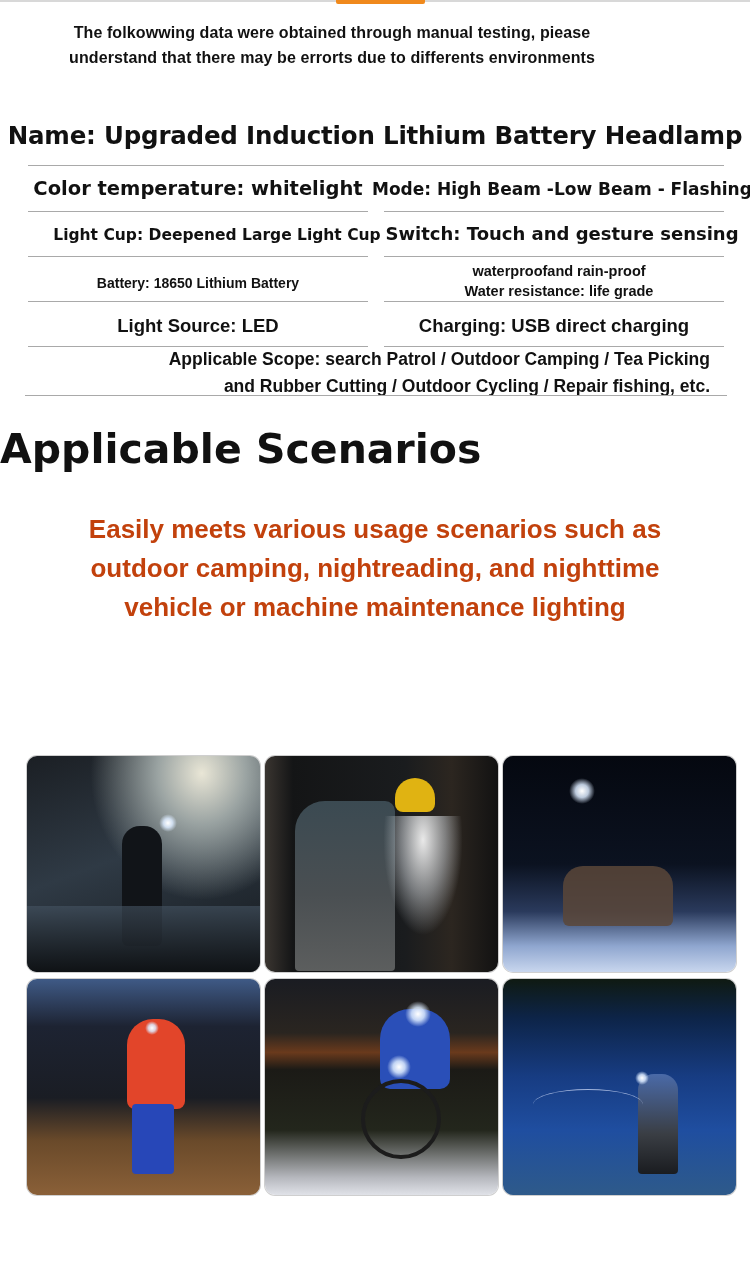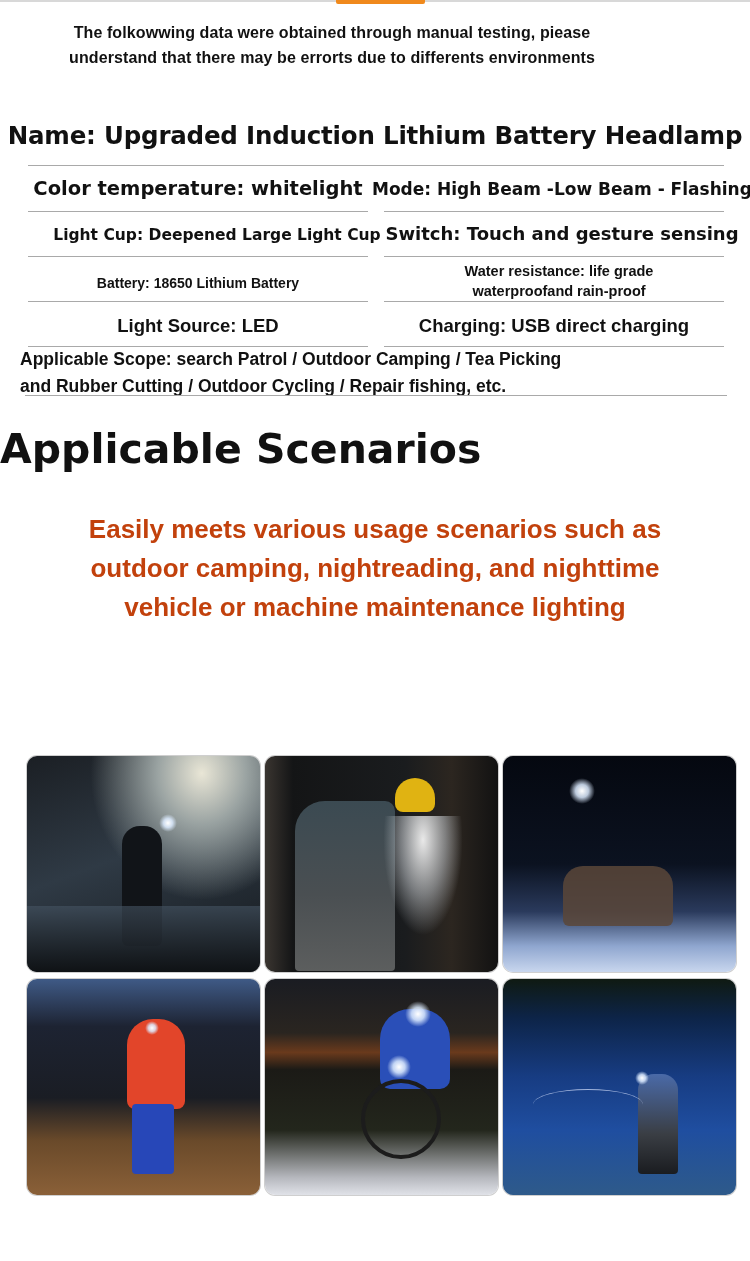--- a/index.html
+++ b/index.html
@@ -3,21 +3,21 @@
 <meta charset="utf-8">
 <style>
   html, body { margin: 0; padding: 0; background: #ffffff; }
   body { width: 750px; height: 1261px; position: relative; overflow: hidden; font-family: "DejaVu Sans", "Liberation Sans", sans-serif; color: #111; }
   .topline { position: absolute; left: 0; top: 0; width: 750px; height: 2px; background: #d8d8d8; }
   .topaccent { position: absolute; left: 336px; top: 0; width: 89px; height: 4px; background: #f0891c; border-radius: 0 0 2px 2px; }
   .note { position: absolute; left: 0; top: 20px; width: 664px; text-align: center; font-family: "Liberation Sans", sans-serif; font-weight: bold; font-size: 16px; line-height: 25px; color: #111; letter-spacing: 0.1px; }
   .name { position: absolute; left: 0; top: 121px; width: 750px; text-align: center; font-weight: bold; font-size: 24.5px; letter-spacing: -0.2px; color: #111; }
   .hline { position: absolute; height: 1px; background: #a9a9a9; }
   .cell { position: absolute; text-align: center; font-weight: bold; color: #111; white-space: nowrap; }
-  .scope { position: absolute; left: 20px; top: 346px; width: 690px; text-align: left; font-family: "Liberation Sans", sans-serif; font-weight: bold; font-size: 17.5px; line-height: 27px; color: #111; }
+  .scope { position: absolute; left: 20px; top: 346px; width: 690px; text-align: right; font-family: "Liberation Sans", sans-serif; font-weight: bold; font-size: 17.5px; line-height: 27px; color: #111; }
   .h2 { position: absolute; left: 0; top: 425px; width: 750px; font-weight: bold; font-size: 41px; color: #111; }
   .desc { position: absolute; left: 0; top: 510px; width: 750px; text-align: center; font-family: "Liberation Sans", sans-serif; font-weight: bold; font-size: 26px; line-height: 39px; color: #c2410c; }
   .grid { position: absolute; left: 27px; top: 756px; width: 710px; height: 440px; }
   .photo { position: absolute; width: 233px; height: 216px; border-radius: 10px; overflow: hidden; box-shadow: 0 0 0 1px #cfcfcf; }
   .photo .lamp { position: absolute; border-radius: 50%; background: radial-gradient(circle, #ffffff 0%, rgba(220,235,255,0.85) 35%, rgba(180,210,255,0) 70%); }
   .photo .figure { position: absolute; }
 </style>
 </head>
 <body>
 
@@ -40,22 +40,22 @@
 <div class="hline" style="left:384px; top:211px; width:340px;"></div>
 
 <div class="cell" style="left:28px; top:226px; width:340px; font-size:15.5px;margin-left:19px;">Light Cup: Deepened Large Light Cup</div>
 <div class="cell" style="left:384px; top:223px; width:356px; font-size:18px;">Switch: Touch and gesture sensing</div>
 
 <div class="hline" style="left:28px; top:256px; width:340px;"></div>
 <div class="hline" style="left:384px; top:256px; width:340px;"></div>
 
 <div class="cell" style="left:28px; top:275px; width:340px; font-size:14px; font-family:'Liberation Sans',sans-serif;">Battery: 18650 Lithium Battery</div>
 <div class="cell" style="left:384px; top:261px; width:350px; font-size:14.5px; line-height:20px; font-family:'Liberation Sans',sans-serif;">
+  <div>waterproofand rain-proof</div>
   <div>Water resistance: life grade</div>
-  <div>waterproofand rain-proof</div>
 </div>
 
 <div class="hline" style="left:28px; top:301px; width:340px;"></div>
 <div class="hline" style="left:384px; top:301px; width:340px;"></div>
 
 <div class="cell" style="left:28px; top:315px; width:340px; font-size:18.5px; font-family:'Liberation Sans',sans-serif;">Light Source: LED</div>
 <div class="cell" style="left:384px; top:315px; width:340px; font-size:18.5px; font-family:'Liberation Sans',sans-serif;">Charging: USB direct charging</div>
 
 <div class="hline" style="left:28px; top:346px; width:340px;"></div>
 <div class="hline" style="left:384px; top:346px; width:340px;"></div>

